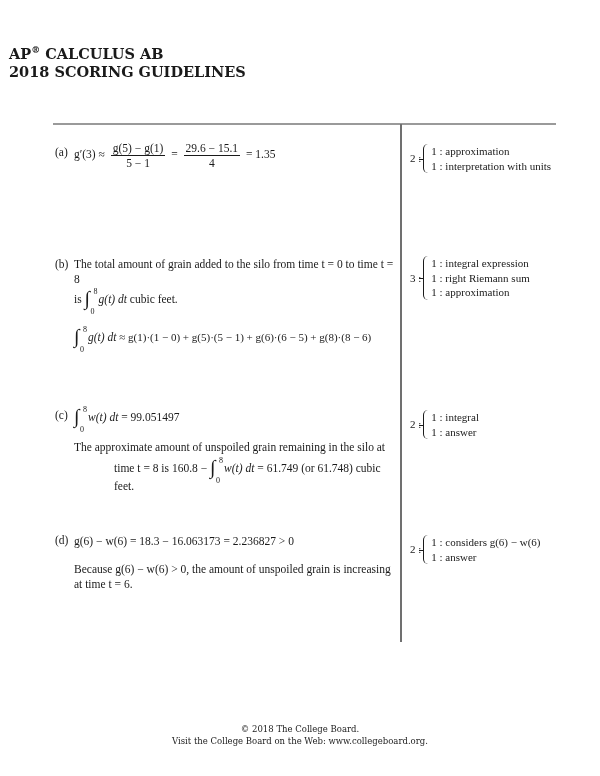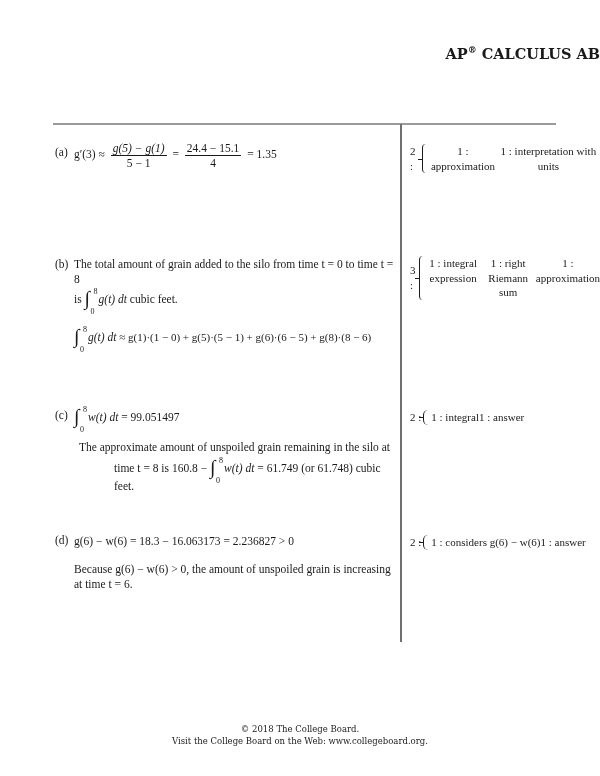--- a/index.html
+++ b/index.html
@@ -1,17 +1,17 @@
 <!DOCTYPE html>
 <html><head>
   <meta charset="utf-8">
   <style>
     html, body { margin: 0; padding: 0; background: #ffffff; }
     body { width: 600px; height: 776px; position: relative; overflow: hidden; color: #1a1a1a; font-family: "Liberation Serif", serif; }
-    .header { position: absolute; left: 0; right: 0; top: 42px; text-align: right; font-family: "DejaVu Serif", serif; font-weight: bold; }
+    .header { position: absolute; left: 0; right: 0; top: 42px; text-align: left; font-family: "DejaVu Serif", serif; font-weight: bold; padding-left: 9px; }
     .header .t1 { font-size: 14.5px; line-height: 17px; }
     .header .t1 sup { font-size: 9px; }
     .header .t2 { font-size: 14.5px; line-height: 17px; margin-top: 1px; }
     .header .q { font-size: 13px; margin-top: 15px; }
     .hrule { position: absolute; left: 53px; top: 123px; width: 503px; height: 2px; background: #9a9a9a; }
     .vrule { position: absolute; left: 400px; top: 124px; width: 1.5px; height: 518px; background: #707070; }
 
     .part { position: absolute; left: 55px; width: 340px; font-size: 11.5px; line-height: 15px; }
     .lbl { position: absolute; left: 0; top: 0; }
     .body { margin-left: 19px; }
@@ -21,41 +21,42 @@
     .int { display: inline-block; position: relative; width: 14px; height: 20px; vertical-align: middle; }
     .int .s { position: absolute; left: 0; top: -4px; font-size: 20px; line-height: 24px; }
     .int .up { position: absolute; left: 9px; top: -6px; font-size: 8px; }
     .int .lo { position: absolute; left: 6px; top: 14px; font-size: 8px; }
     .para { margin-top: 14px; }
 
     .score { position: absolute; left: 410px; font-size: 11px; line-height: 14.5px; display: flex; align-items: center; }
     .score .pts { margin-right: 2px; }
     .brace { display: inline-block; border-left: 1px solid #1a1a1a; border-radius: 6px 0 0 6px; width: 4px; margin-right: 3px; align-self: stretch; position: relative; }
     .brace::before { content: ""; position: absolute; left: -5px; top: 50%; width: 4px; height: 1px; background: #1a1a1a; }
-    .items { display: flex; flex-direction: row; text-align: center; }
+    .items { display: flex; flex-direction: column; }
 
     .footer { position: absolute; left: 0; right: 0; top: 723px; text-align: center; font-family: "DejaVu Serif", serif; font-size: 8.5px; line-height: 12px; }
   </style>
 </head>
 <body>
 
 <div class="header">
   <div class="t1"><span>AP</span><sup>®</sup><span> CALCULUS AB</span></div>
+  <div class="t2">2018 SCORING GUIDELINES</div>
 </div>
 
 <div class="hrule"></div>
 <div class="vrule"></div>
 
 <div class="part" style="top:141px;">
   <span class="lbl" style="top:4px;">(a)</span>
   <div class="body">
     <span style="">g′(3) ≈</span>
-    <span class="frac"><span class="num" style="font-style:italic;">g(5) − g(1)</span><span class="den">5 − 1</span></span>
+    <span class="frac"><span class="num" style="">g(5) − g(1)</span><span class="den">5 − 1</span></span>
     <span>=</span>
-    <span class="frac"><span class="num">24.4 − 15.1</span><span class="den">4</span></span>
+    <span class="frac"><span class="num">29.6 − 15.1</span><span class="den">4</span></span>
     <span>= 1.35</span>
   </div>
 </div>
 <div class="score" style="top:144px;">
   <span class="pts">2 :</span>
   <span class="brace"></span>
   <span class="items">
     <span>1 : approximation</span>
     <span>1 : interpretation with units</span>
   </span>
@@ -86,21 +87,21 @@
   </span>
 </div>
 
 <div class="part" style="top:408px;">
   <span class="lbl">(c)</span>
   <div class="body">
     <div>
       <span class="int"><span class="s">∫</span><span class="up">8</span><span class="lo">0</span></span><span style="font-style:italic;">w(t) dt</span>
       <span>= 99.051497</span>
     </div>
-    <div style="margin-top:12px;text-align:center;">The approximate amount of unspoiled grain remaining in the silo at</div>
+    <div style="margin-top:12px;">The approximate amount of unspoiled grain remaining in the silo at</div>
     <div style="margin-top:4px;margin-left:40px;">
       <span>time  t = 8  is 160.8 −</span>
       <span class="int"><span class="s">∫</span><span class="up">8</span><span class="lo">0</span></span><span style="font-style:italic;">w(t) dt</span>
       <span>= 61.749  (or 61.748) cubic feet.</span>
     </div>
   </div>
 </div>
 <div class="score" style="top:410px;">
   <span class="pts">2 :</span>
   <span class="brace"></span>

